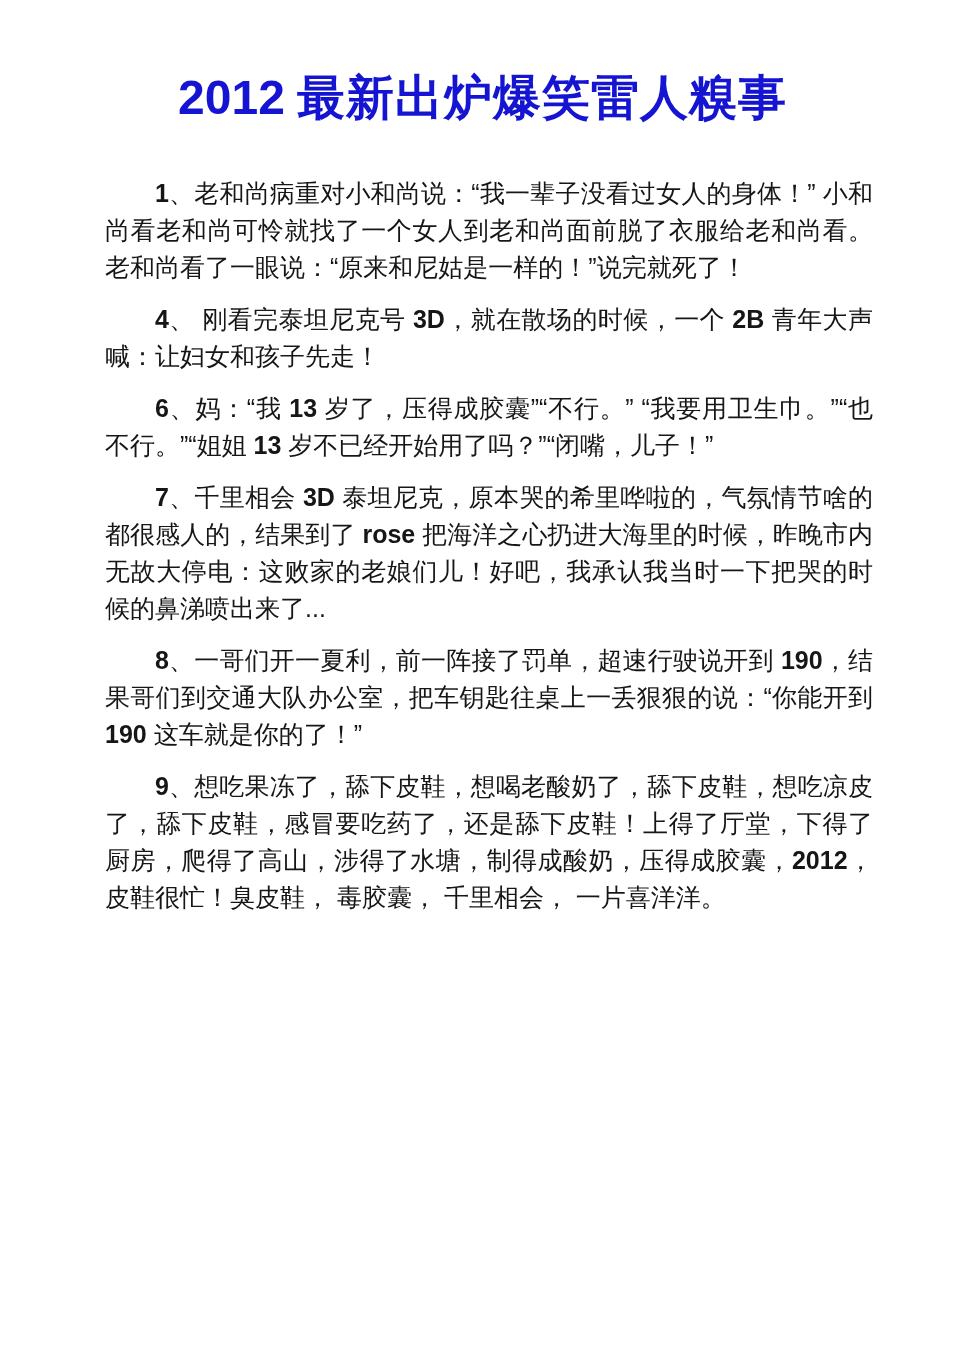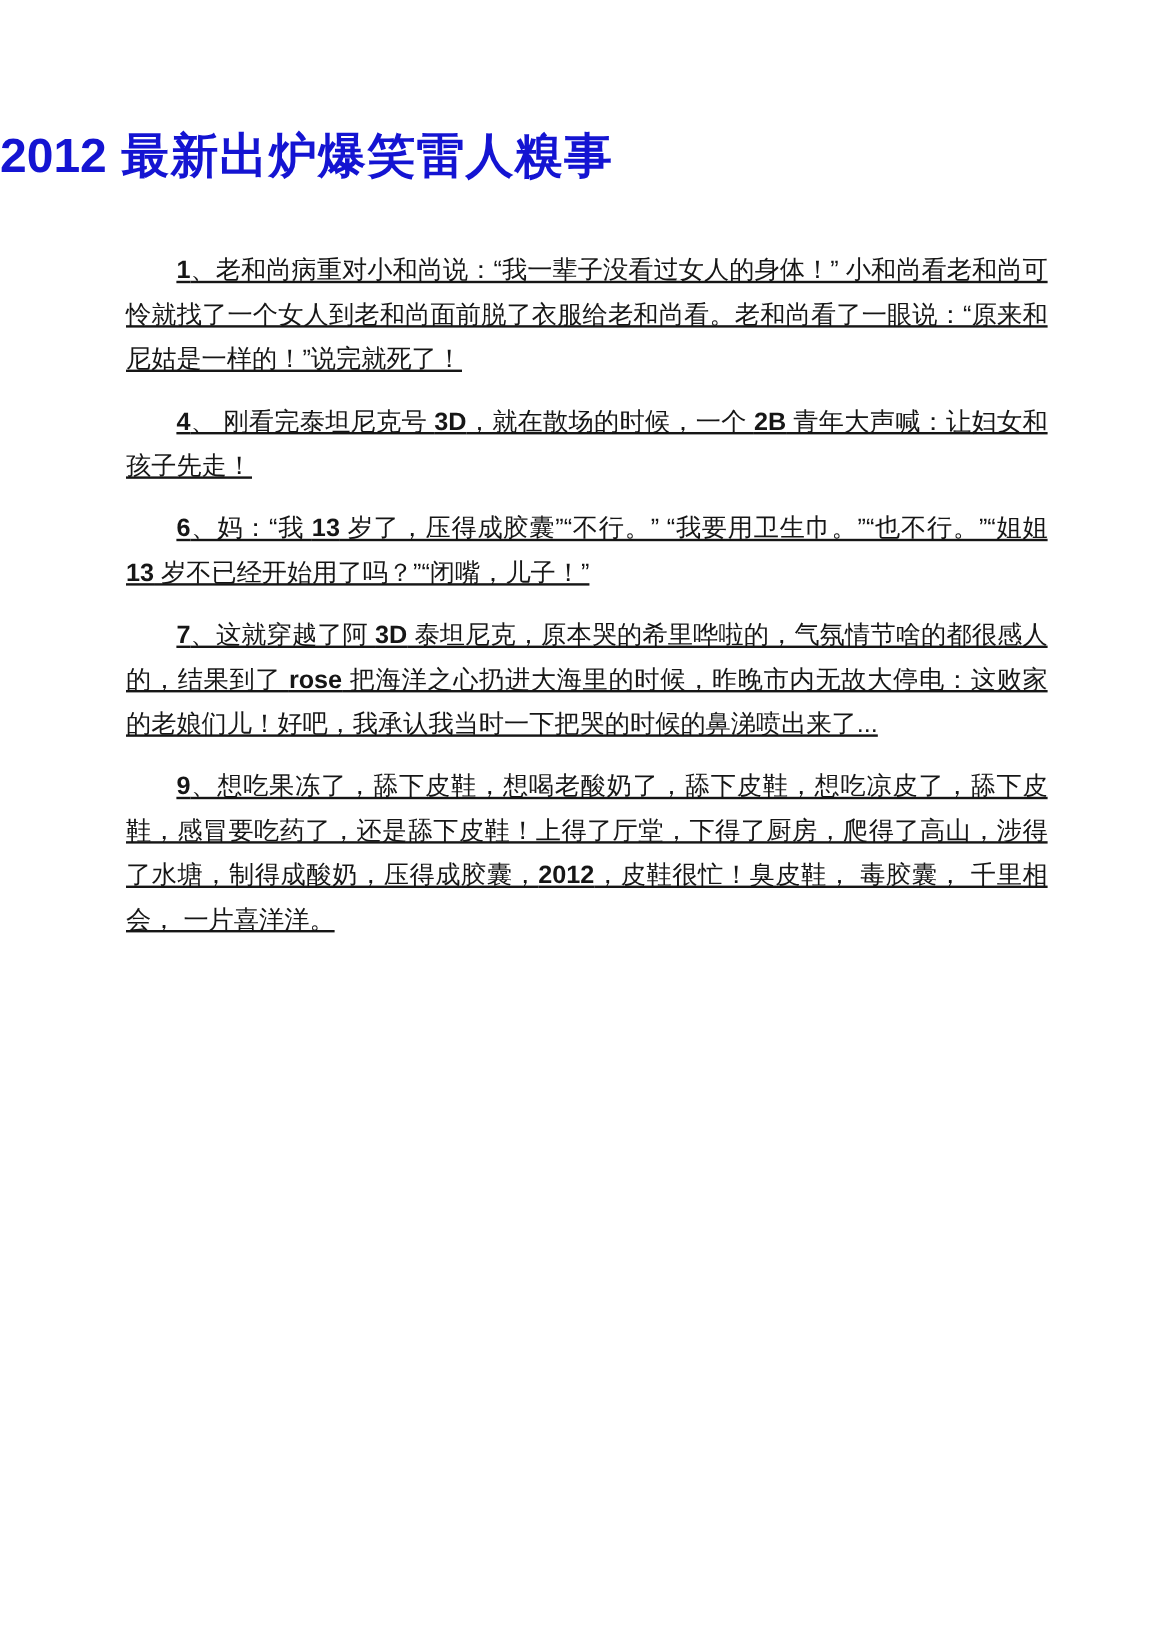--- a/index.html
+++ b/index.html
@@ -11,42 +11,41 @@
     position: relative;
     width: 965px;
     height: 1364px;
     background: #ffffff;
     overflow: hidden;
     font-family: "Liberation Sans", sans-serif;
     color: #161616;
   }
   .title {
     margin: 0;
-    padding-top: 104px;
-    text-align: left;
-    font-size: 40px;
+    padding-top: 72px;
+    text-align: center;
+    font-size: 48px;
     line-height: 52px;
     font-weight: bold;
     letter-spacing: 1px;
     white-space: nowrap;
   }
   .title .year {
     font-family: "Liberation Sans", sans-serif;
     margin-right: 12px;
     letter-spacing: 0;
   }
   .title .zh {
     font-family: "Liberation Serif", serif;
   }
   .content {
     padding: 51px 92px 0 105px;
-    font-size: 21px;
+    font-size: 25px;
     line-height: 37px;
     text-align: justify;
-    text-decoration: underline;
   }
   .content p {
     margin: 0 0 15px 0;
     text-indent: 2em;
   }
   .content b {
     font-weight: bold;
     font-family: "Liberation Sans", sans-serif;
   }
 </style>
@@ -54,16 +53,17 @@
 <body>
 
 <div class="page">
   <h1 class="title" style="color: rgb(20, 20, 210);">
     <span class="year">2012</span><span class="zh">最新出炉爆笑雷人糗事</span>
   </h1>
   <div class="content">
       <p><b>1</b><span>、老和尚病重对小和尚说：“我一辈子没看过女人的身体！” 小和尚看老和尚可怜就找了一个女人到老和尚面前脱了衣服给老和尚看。老和尚看了一眼说：“原来和尼姑是一样的！”说完就死了！</span></p>
       <p><b>4</b><span>、 刚看完泰坦尼克号 </span><b>3D</b><span>，就在散场的时候，一个 </span><b>2B</b><span> 青年大声喊：让妇女和孩子先走！</span></p>
       <p><b>6</b><span>、妈：“我 </span><b>13</b><span> 岁了，压得成胶囊”“不行。” “我要用卫生巾。”“也不行。”“姐姐 </span><b>13</b><span> 岁不已经开始用了吗？”“闭嘴，儿子！”</span></p>
-      <p><b>7</b><span>、这就穿越了阿 </span><b>3D</b><span> 泰坦尼克，原本哭的希里哗啦的，气氛情节啥的都很感人的，结果到了 </span><b>rose</b><span> 把海洋之心扔进大海里的时候，昨晚市内无故大停电：这败家的老娘们儿！好吧，我承认我当时一下把哭的时候的鼻涕喷出来了...</span></p>
+      <p><b>7</b><span>、千里相会 </span><b>3D</b><span> 泰坦尼克，原本哭的希里哗啦的，气氛情节啥的都很感人的，结果到了 </span><b>rose</b><span> 把海洋之心扔进大海里的时候，昨晚市内无故大停电：这败家的老娘们儿！好吧，我承认我当时一下把哭的时候的鼻涕喷出来了...</span></p>
+      <p><b>8</b><span>、一哥们开一夏利，前一阵接了罚单，超速行驶说开到 </span><b>190</b><span>，结果哥们到交通大队办公室，把车钥匙往桌上一丢狠狠的说：“你能开到 </span><b>190</b><span> 这车就是你的了！”</span></p>
       <p><b>9</b><span>、想吃果冻了，舔下皮鞋，想喝老酸奶了，舔下皮鞋，想吃凉皮了，舔下皮鞋，感冒要吃药了，还是舔下皮鞋！上得了厅堂，下得了厨房，爬得了高山，涉得了水塘，制得成酸奶，压得成胶囊，</span><b>2012</b><span>，皮鞋很忙！臭皮鞋， 毒胶囊， 千里相会， 一片喜洋洋。</span></p>
     </div>
 </div>
 
 </body></html>

